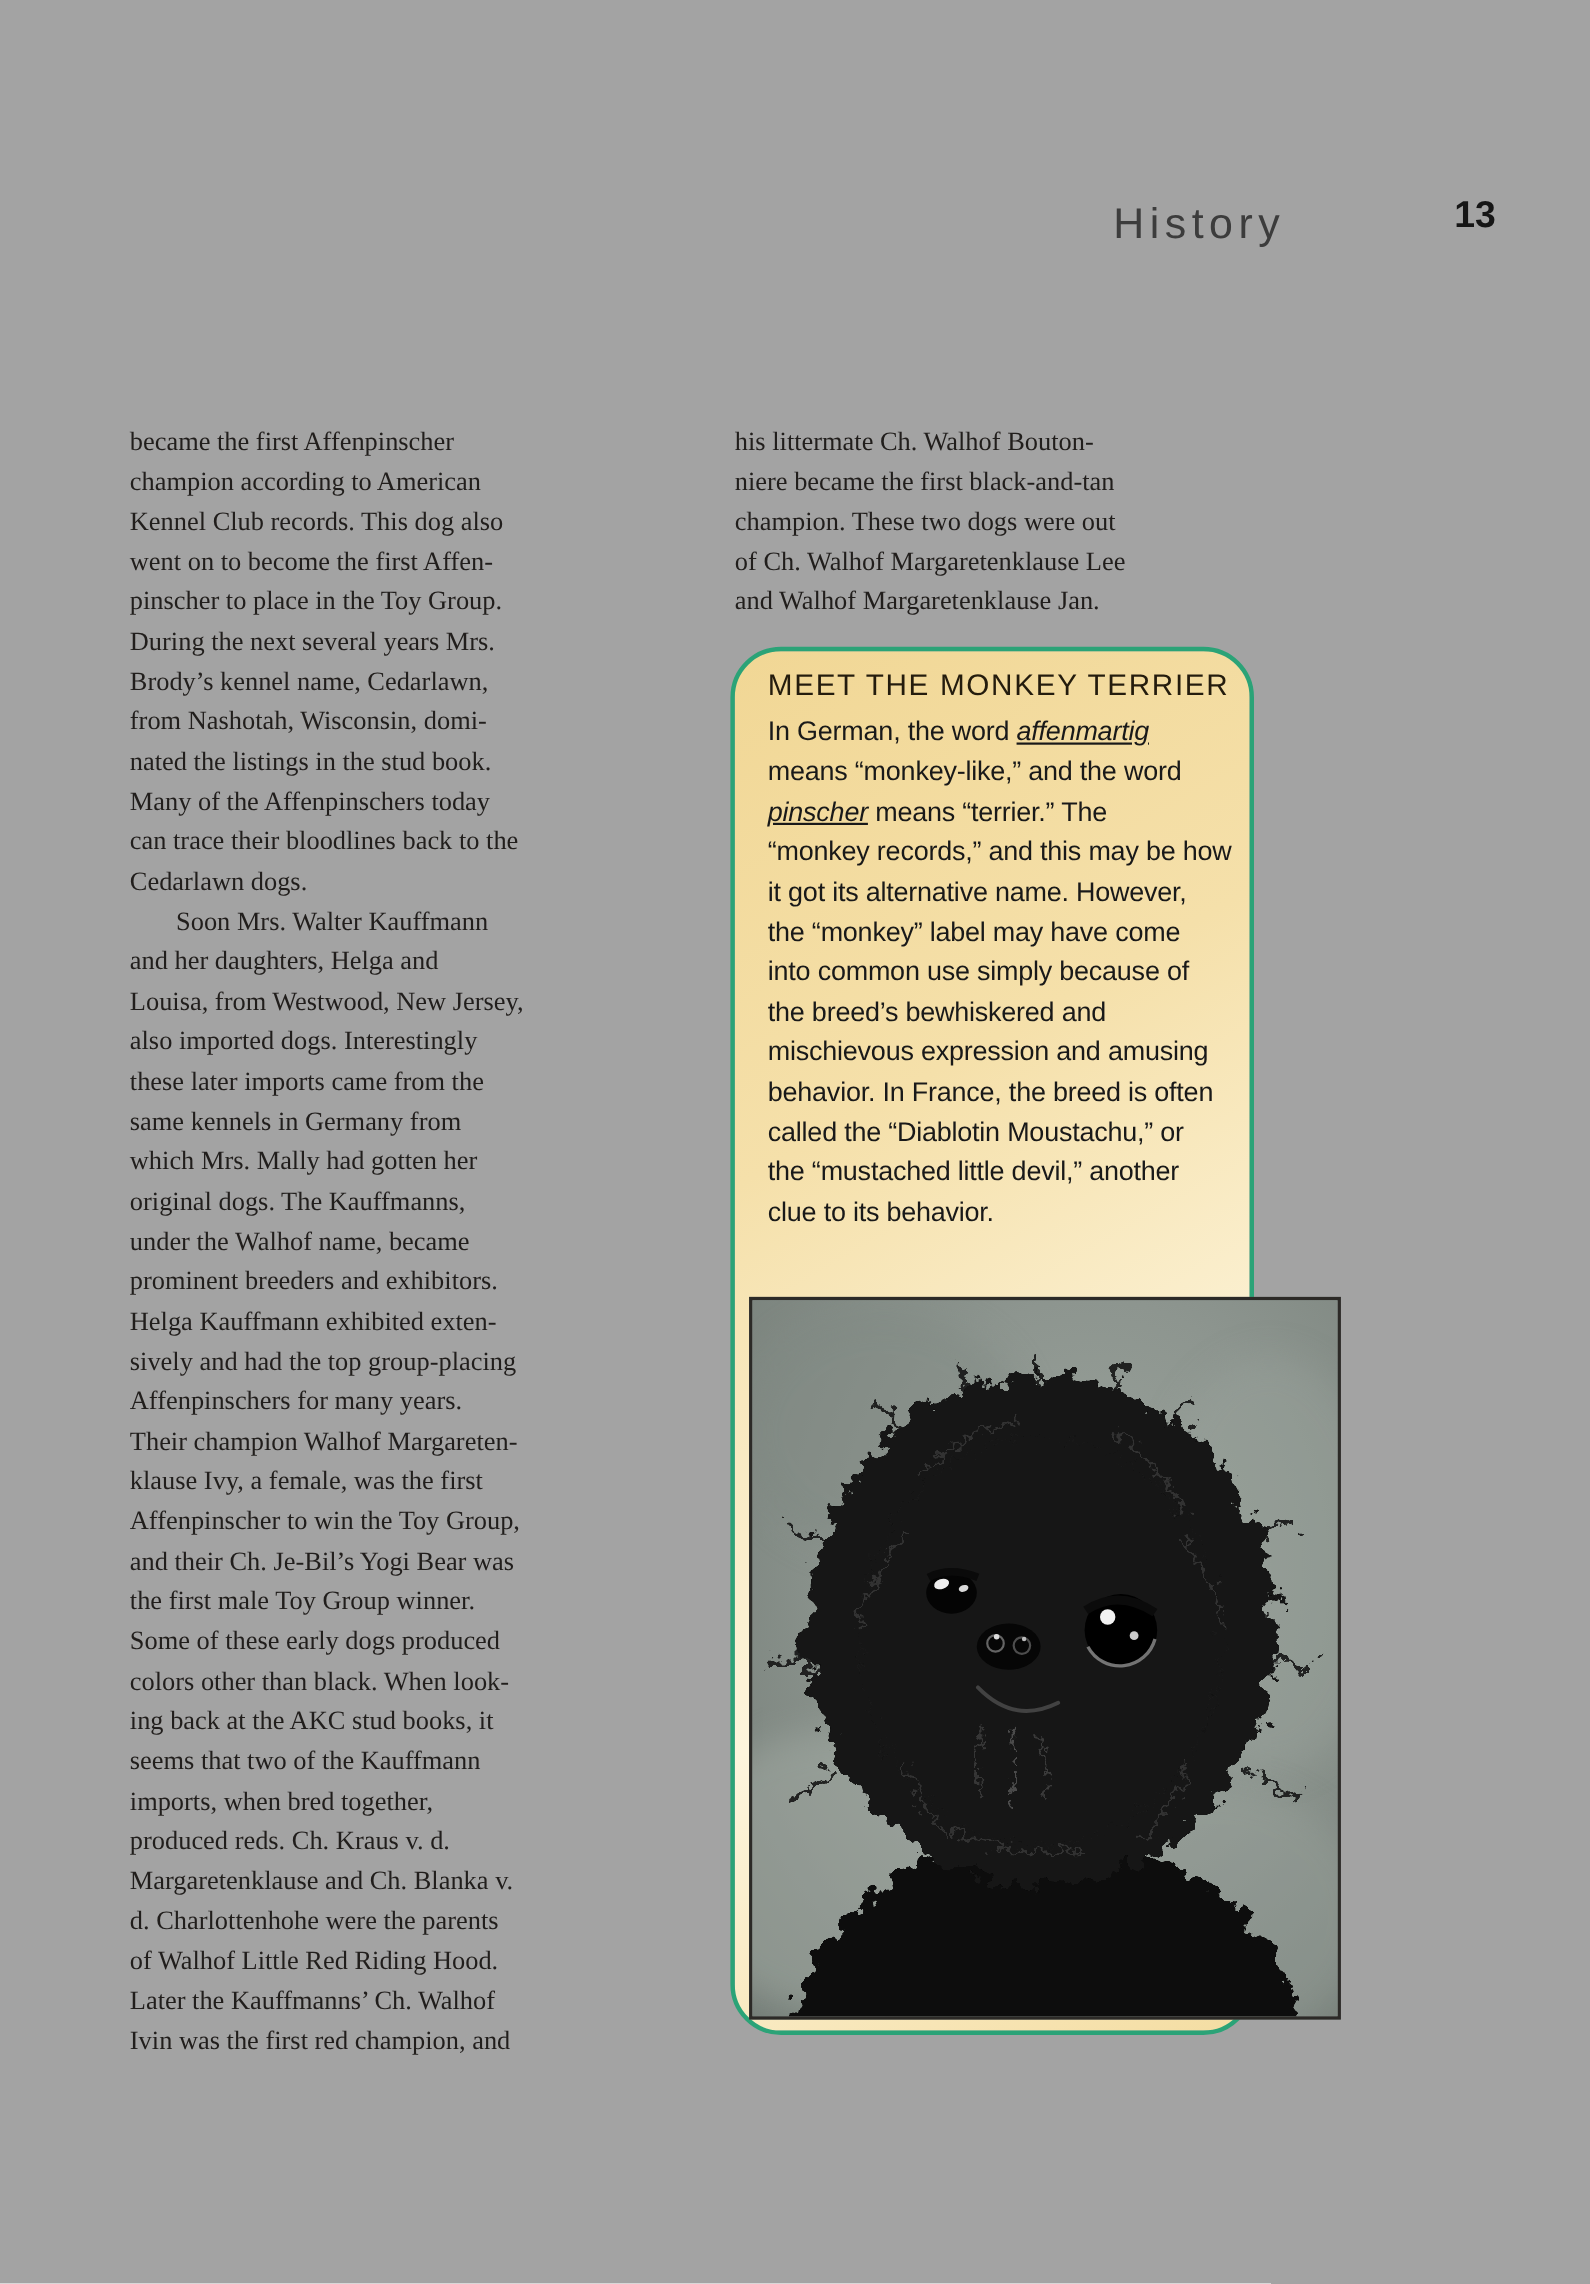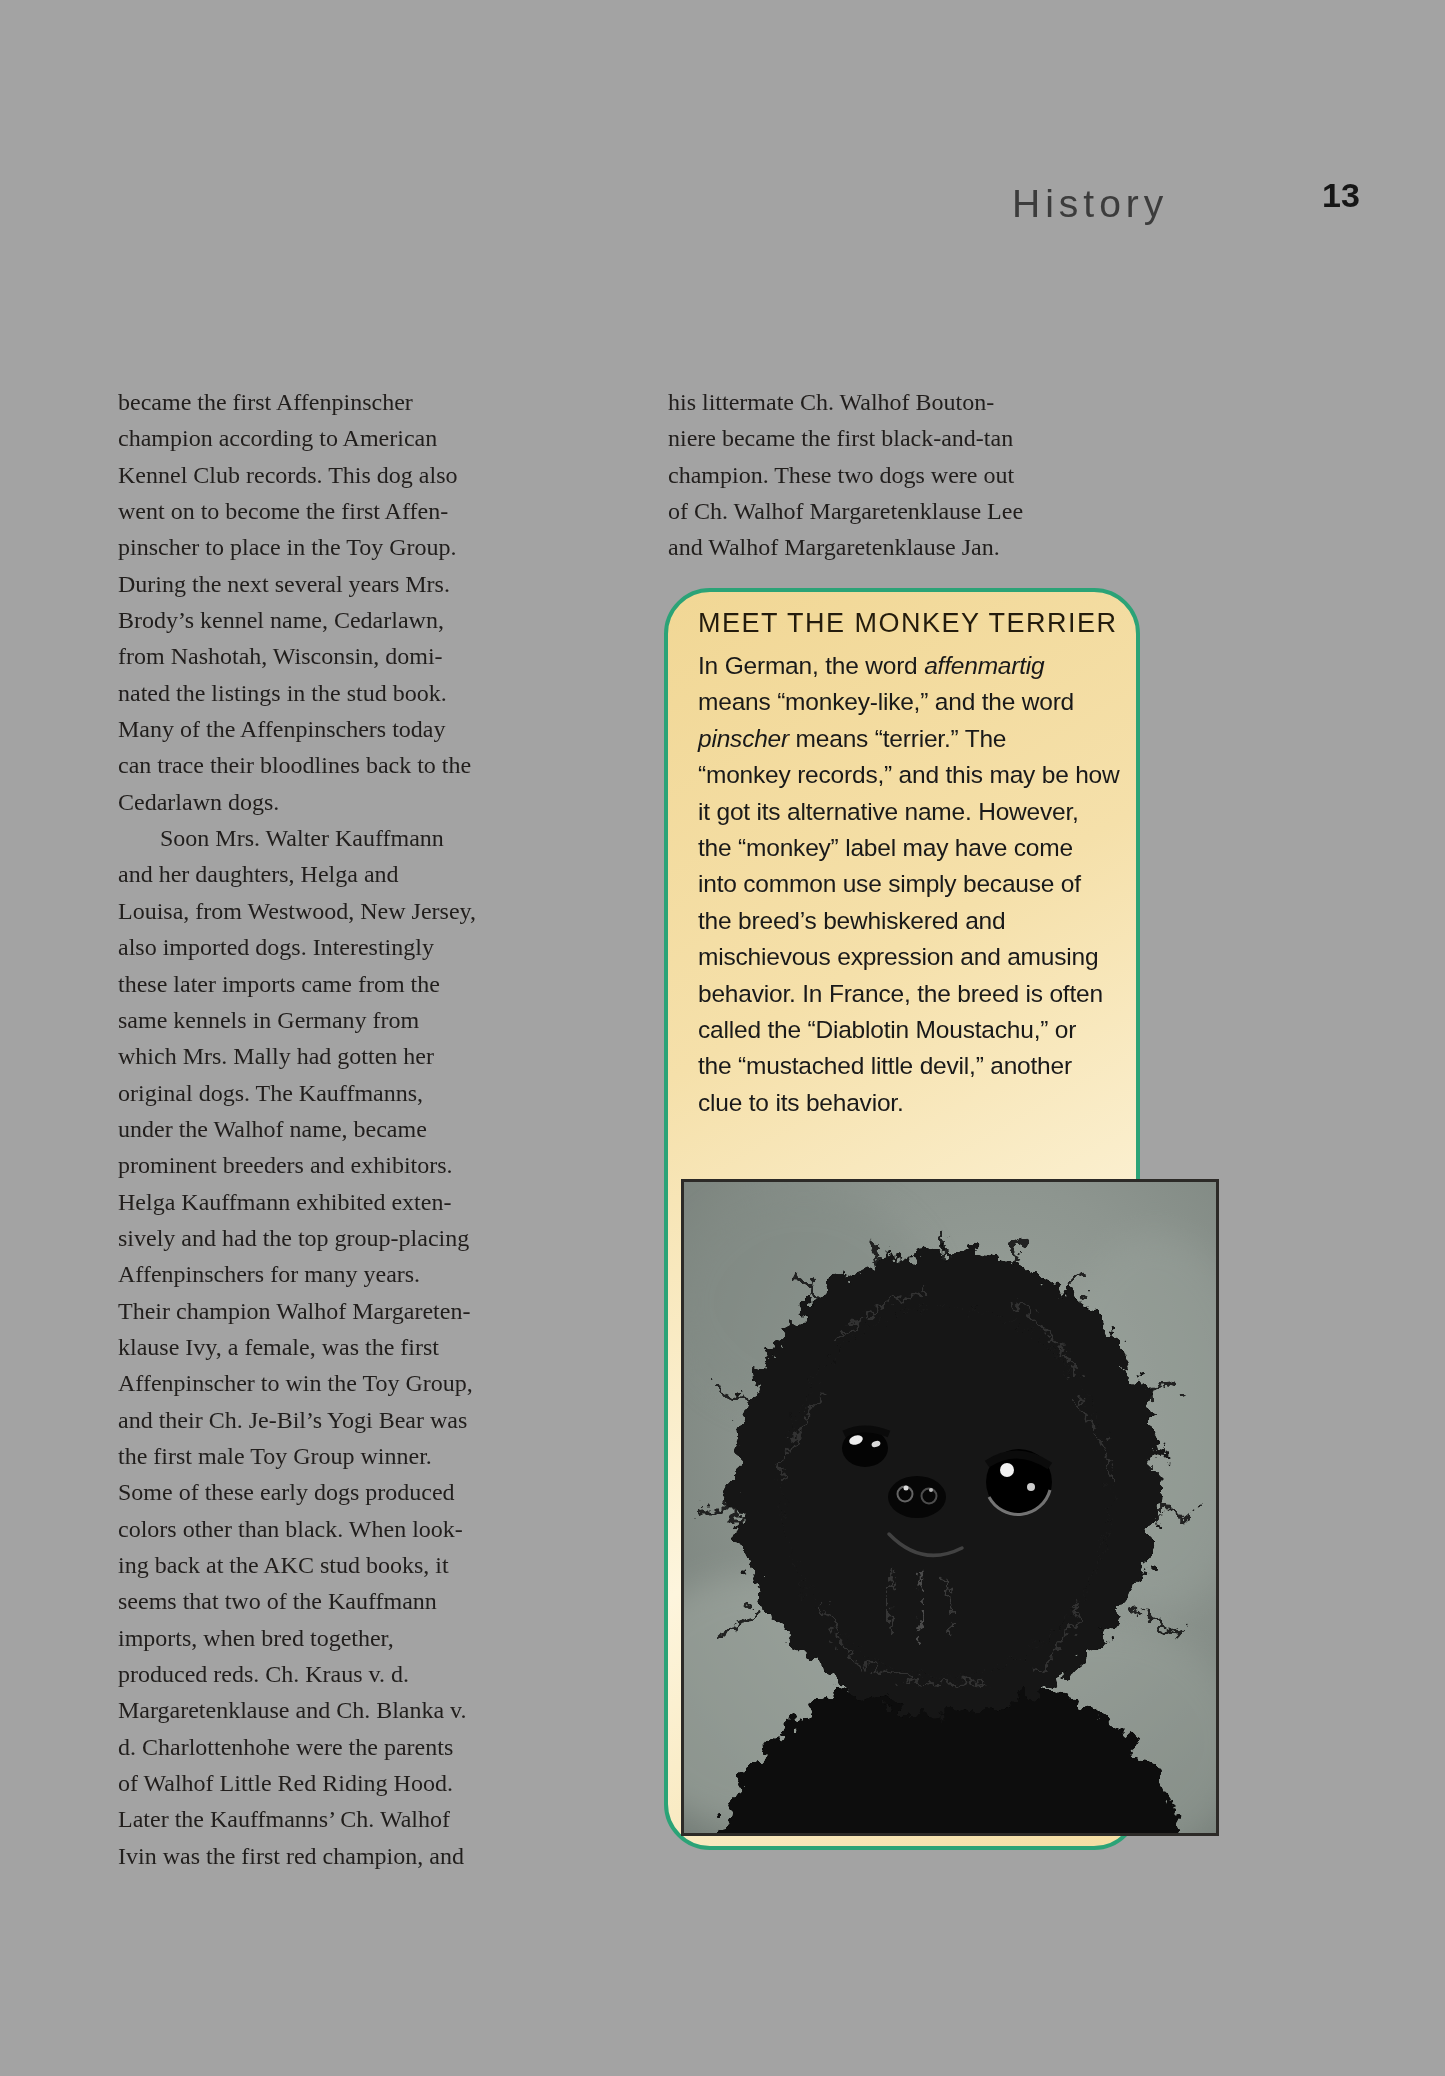--- a/index.html
+++ b/index.html
@@ -43,21 +43,21 @@
   .sidebar h2{
     margin:0 0 9px 0;
     font-family:"Liberation Sans",sans-serif;font-size:27px;font-weight:400;
     letter-spacing:1.5px;color:var(--sidebar_title_text,#241c0d);white-space:nowrap;
   }
   .sb-body{
     font-family:"Liberation Sans",sans-serif;font-size:24.5px;line-height:36.4px;
     letter-spacing:-0.2px;color:#191919;white-space:nowrap;
   }
   .sb-body .tline{min-height:36.4px;}
-  .sb-body i{font-style:italic;}
+  .sb-body i{font-style:italic;text-decoration:underline;}
   .photo{
     position:absolute;left:681px;top:1179px;width:532px;height:651px;margin:0;
     border:3px solid var(--photo_frame,#2c2a27);box-sizing:content-box;z-index:2;
     background:#89918c;
   }
   .photo svg{display:block;width:100%;height:100%;}
 </style>
 </head>
 <body>
 

